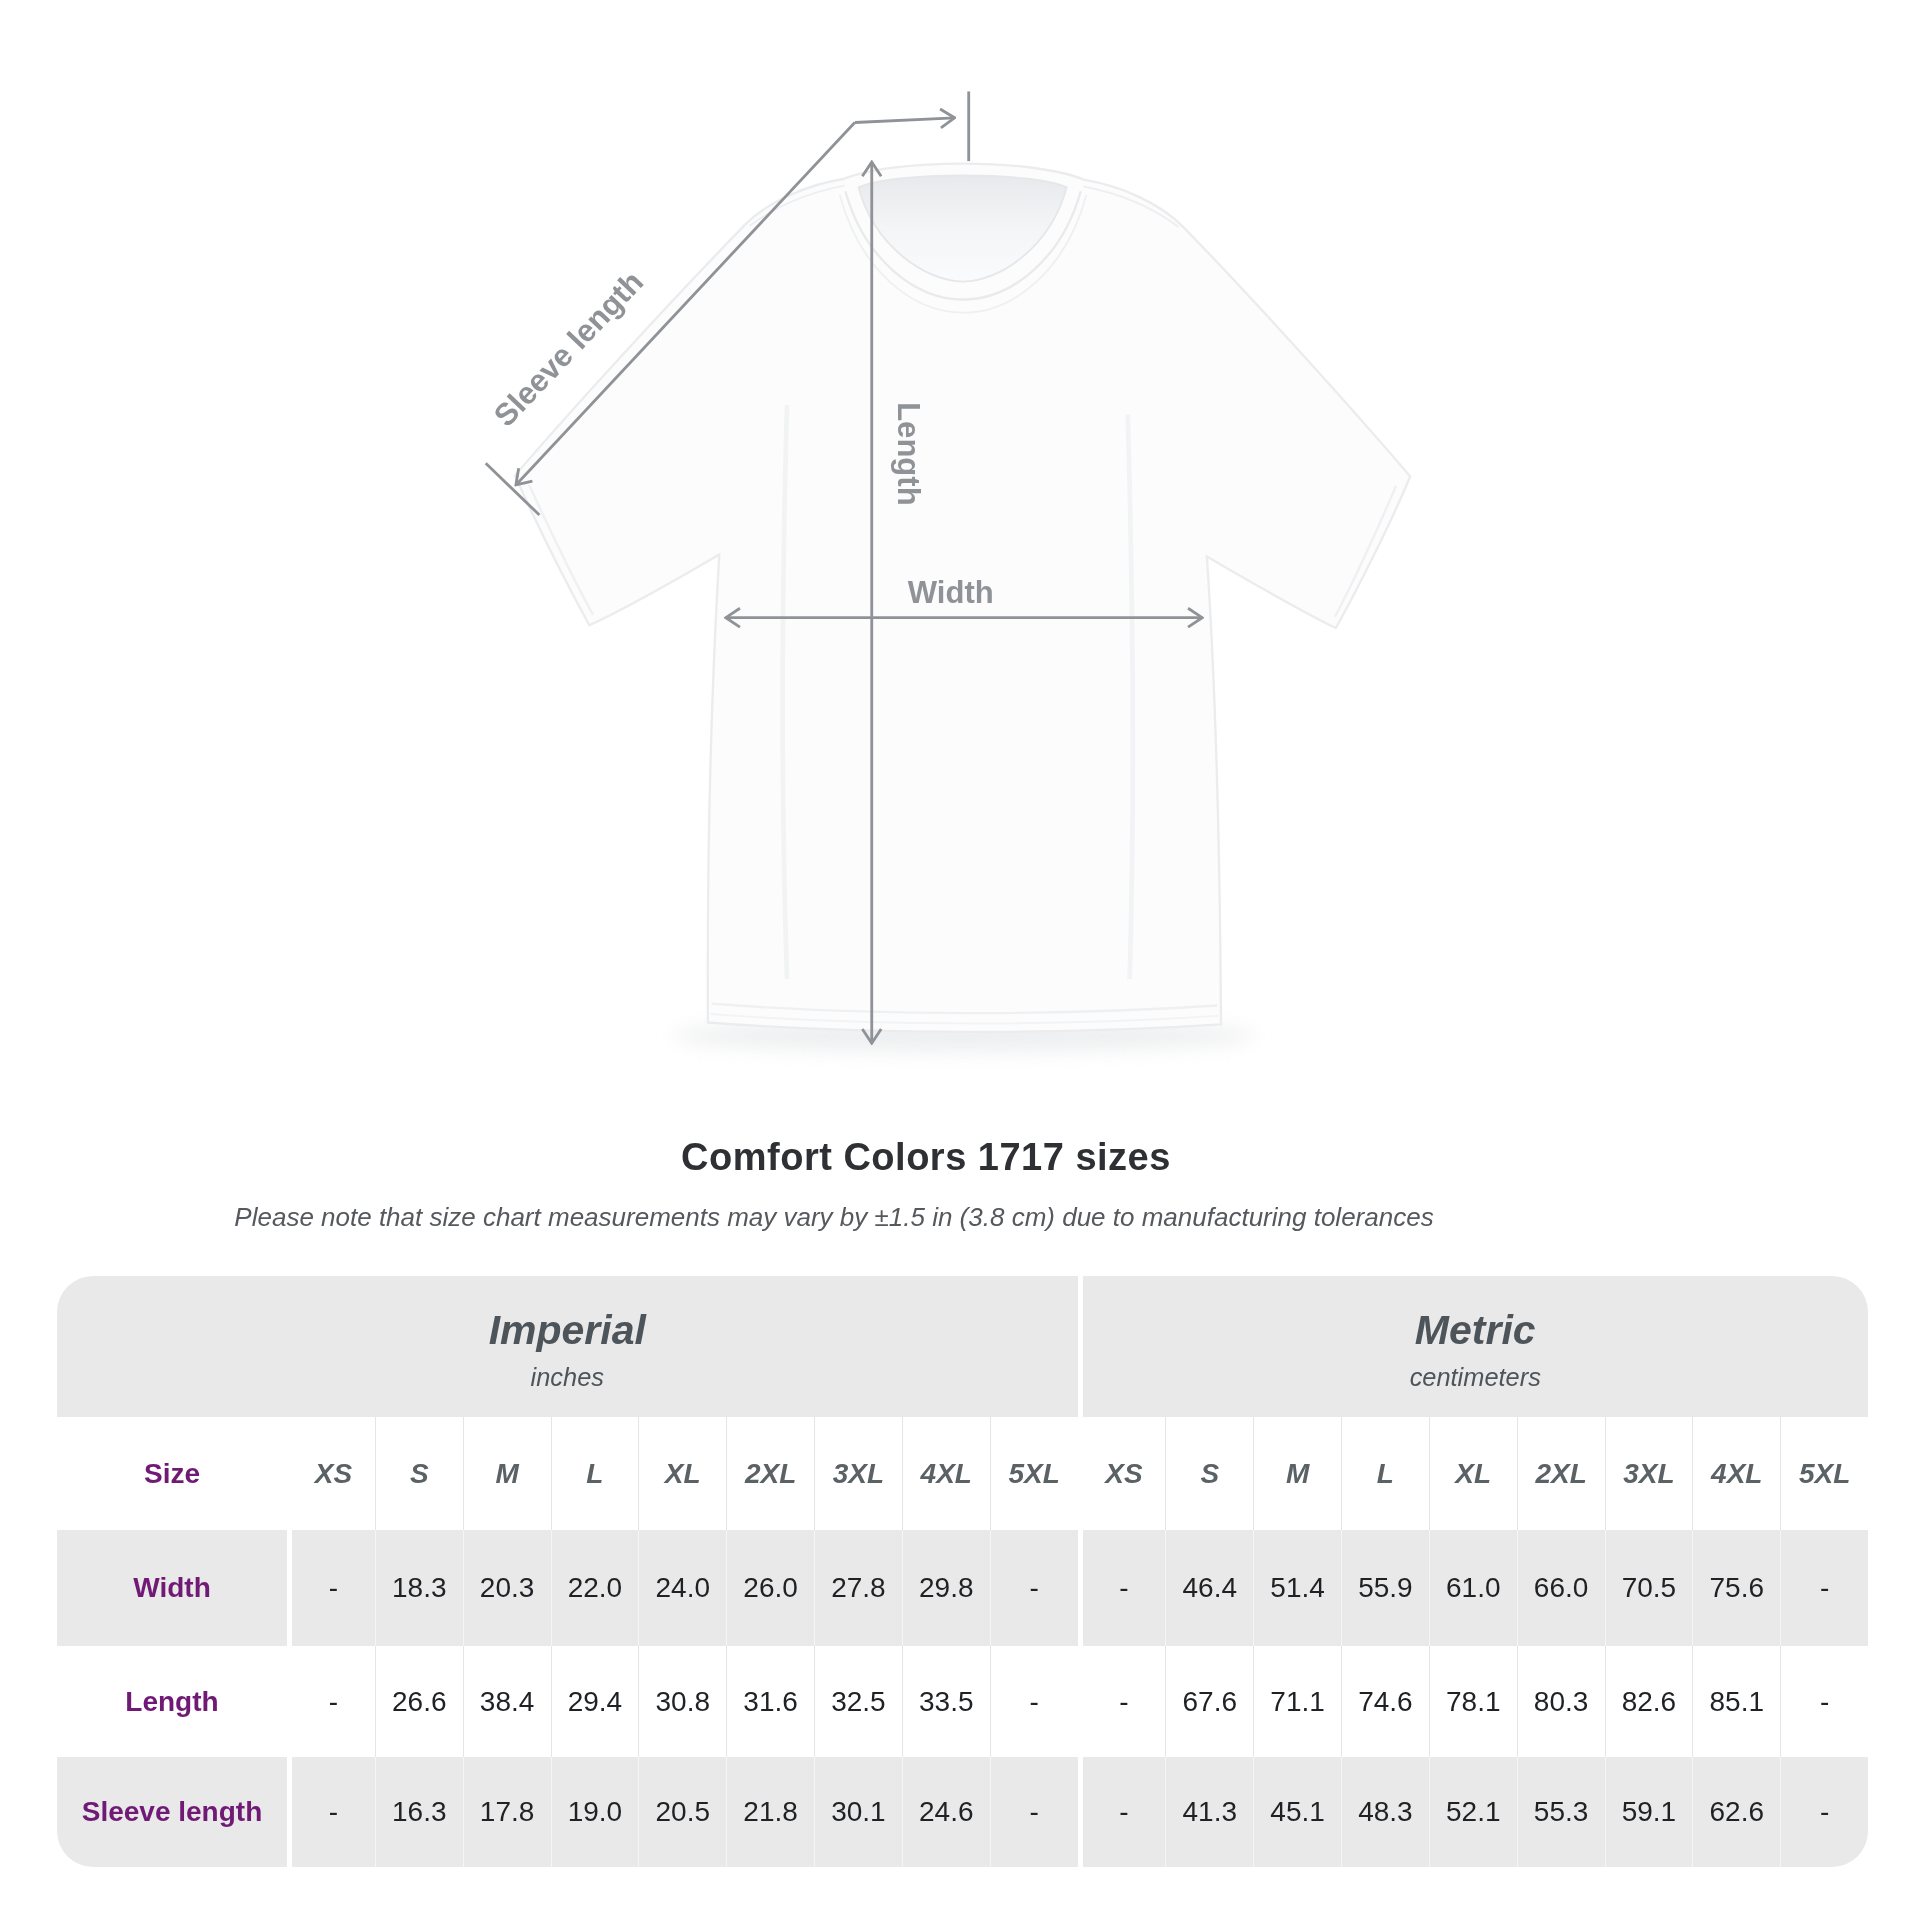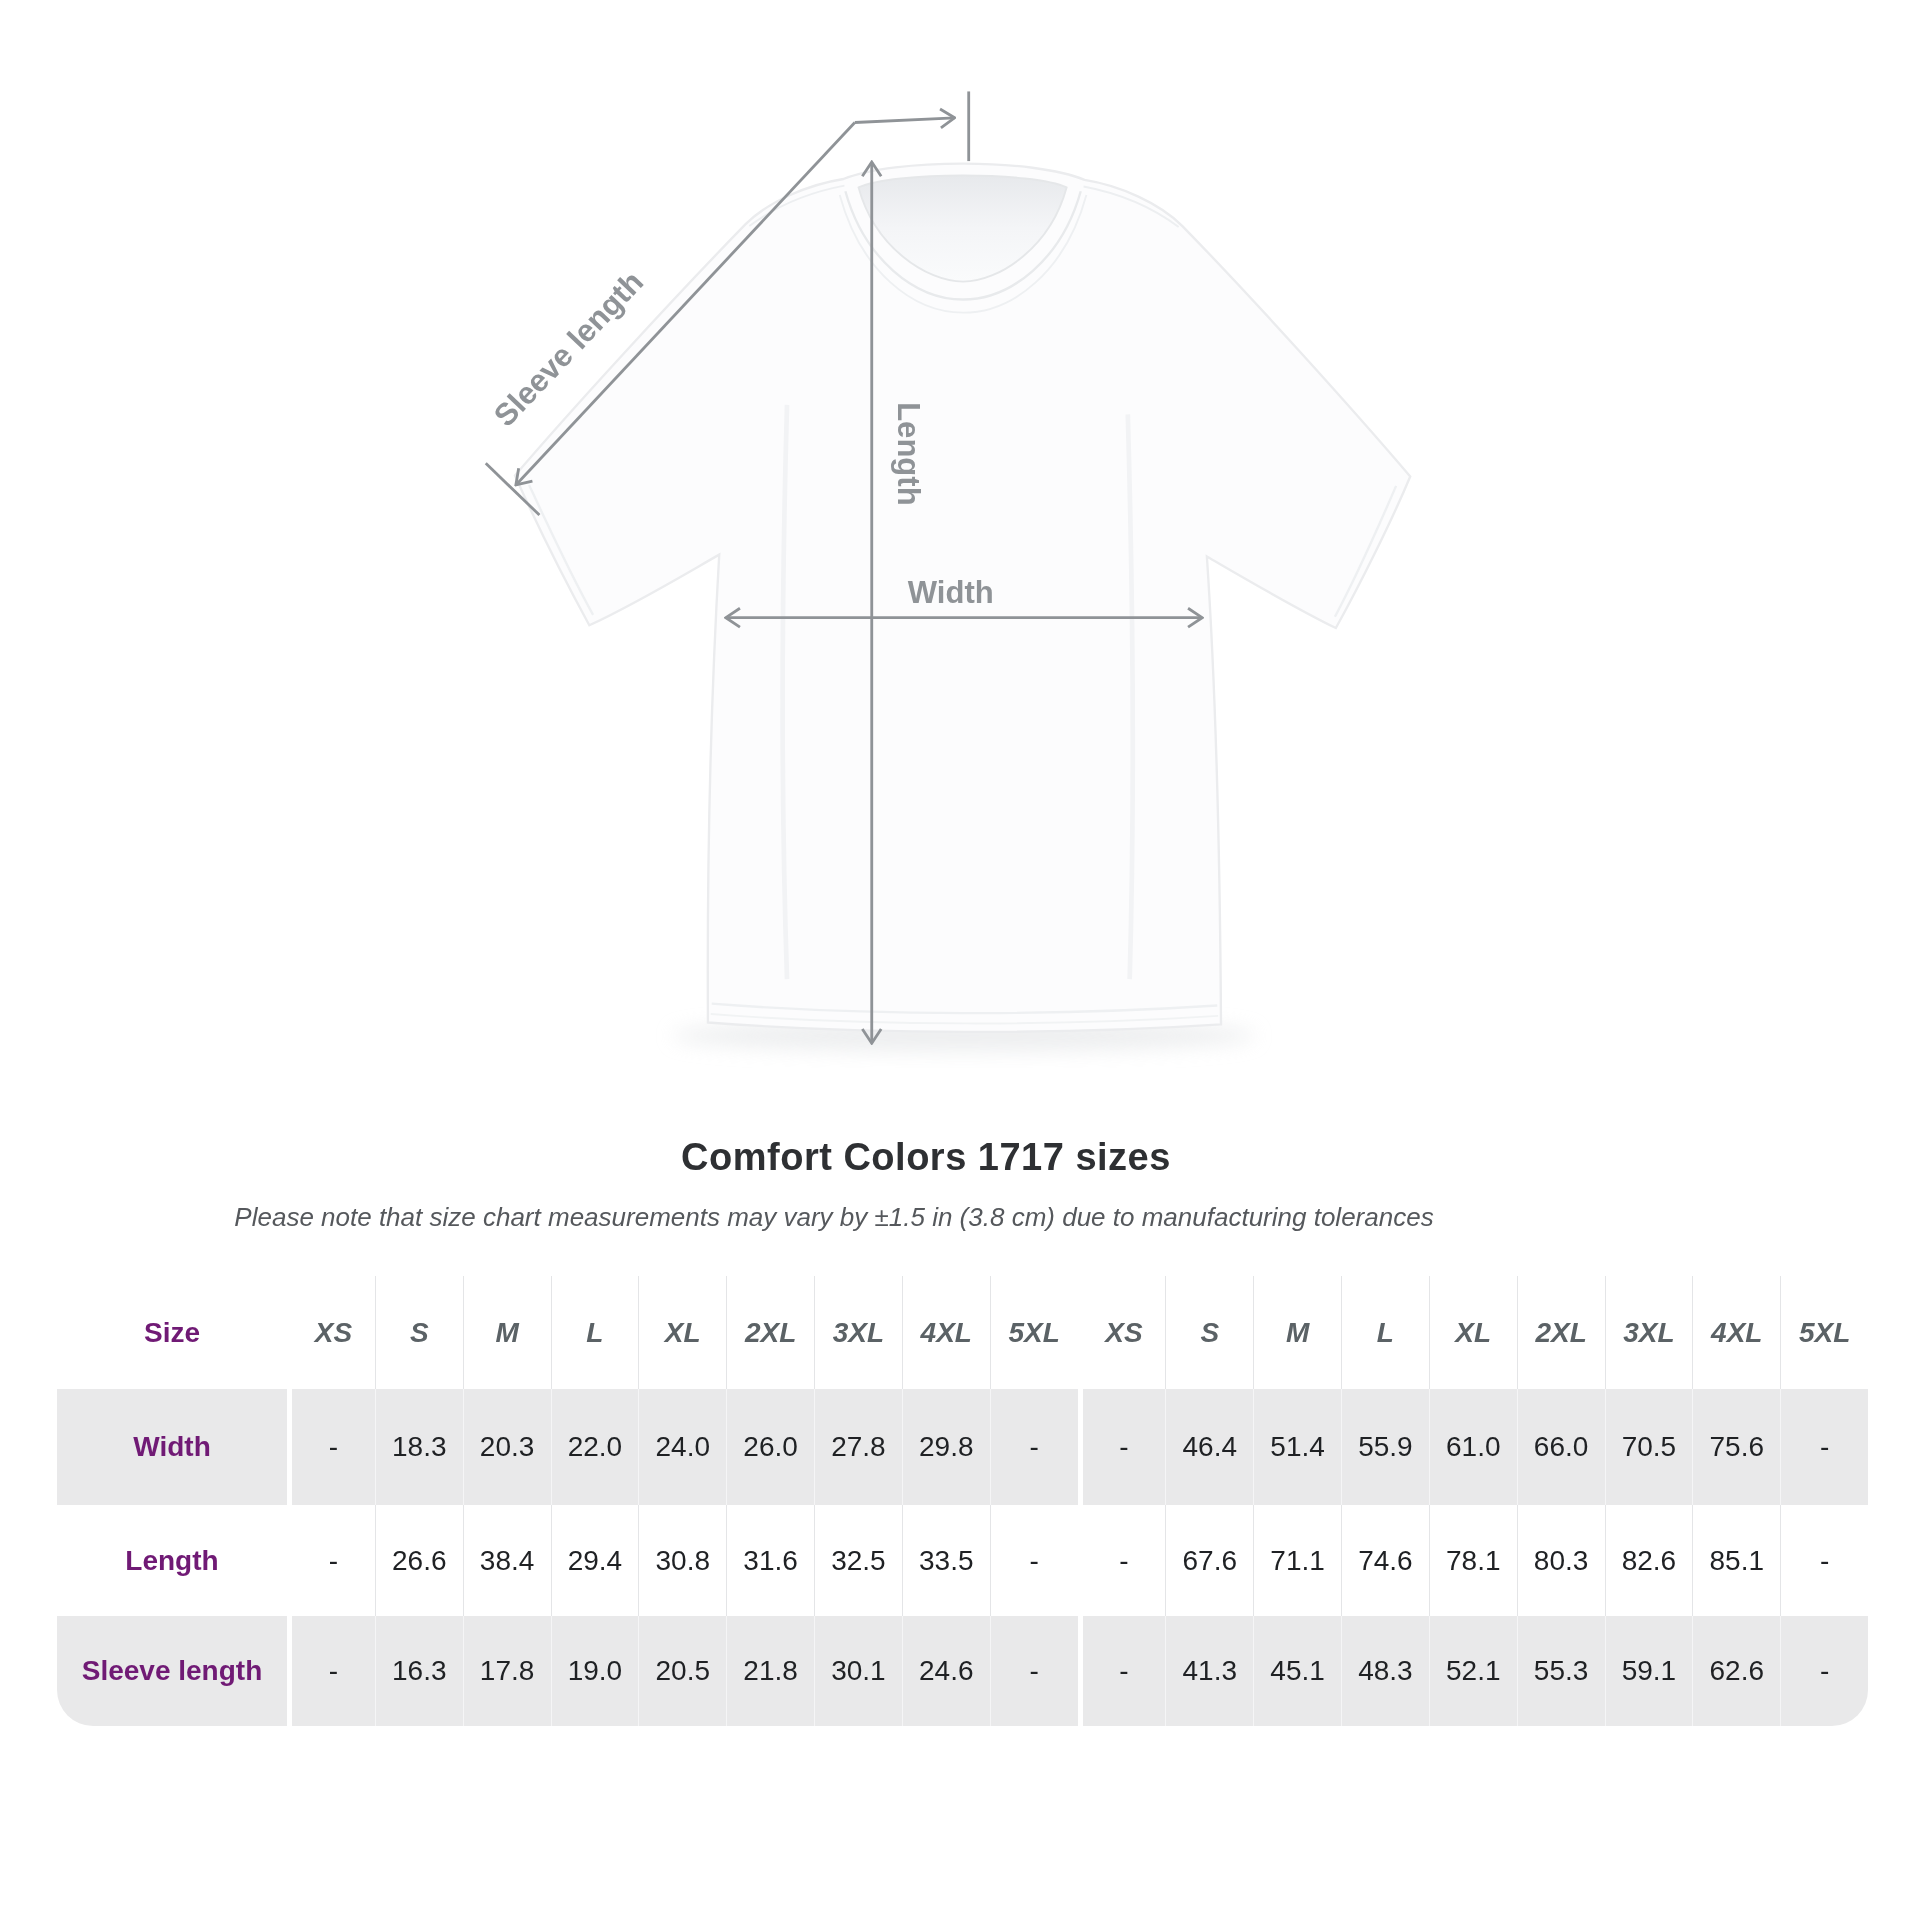--- a/index.html
+++ b/index.html
@@ -130,20 +130,30 @@
         <text x="1010" y="640" text-anchor="middle">Width</text>
       </g>
     </svg>
   </div>
 
   <div class="page-title">Comfort Colors 1717 sizes</div>
   <div class="page-subtitle">Please note that size chart measurements may vary by ±1.5 in (3.8 cm) due to manufacturing tolerances</div>
 
   <div class="sizetable">
 
+    <div class="band">
+      <div class="bandcell imperial">
+        <div class="g-name">Imperial</div>
+        <div class="g-unit">inches</div>
+      </div>
+      <div class="bandcell metric">
+        <div class="g-name">Metric</div>
+        <div class="g-unit">centimeters</div>
+      </div>
+    </div>
 
     <div class="trow white hrow">
       <div class="c lbl">Size</div>
       <div class="c hdr t">XS</div>
       <div class="c hdr s">S</div>
       <div class="c hdr s">M</div>
       <div class="c hdr s">L</div>
       <div class="c hdr s">XL</div>
       <div class="c hdr s">2XL</div>
       <div class="c hdr s">3XL</div>

